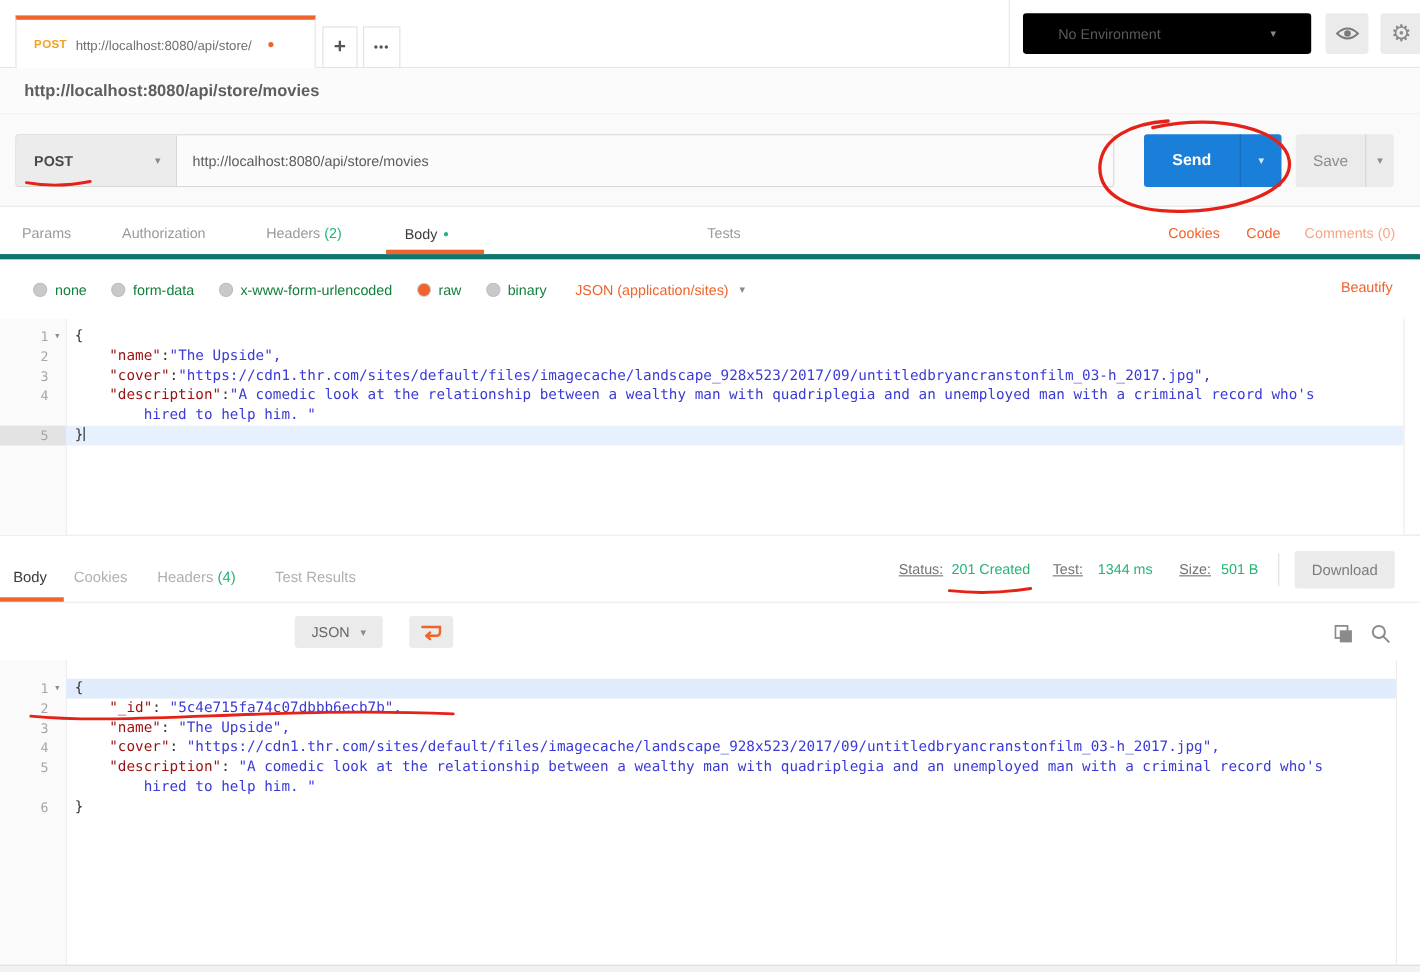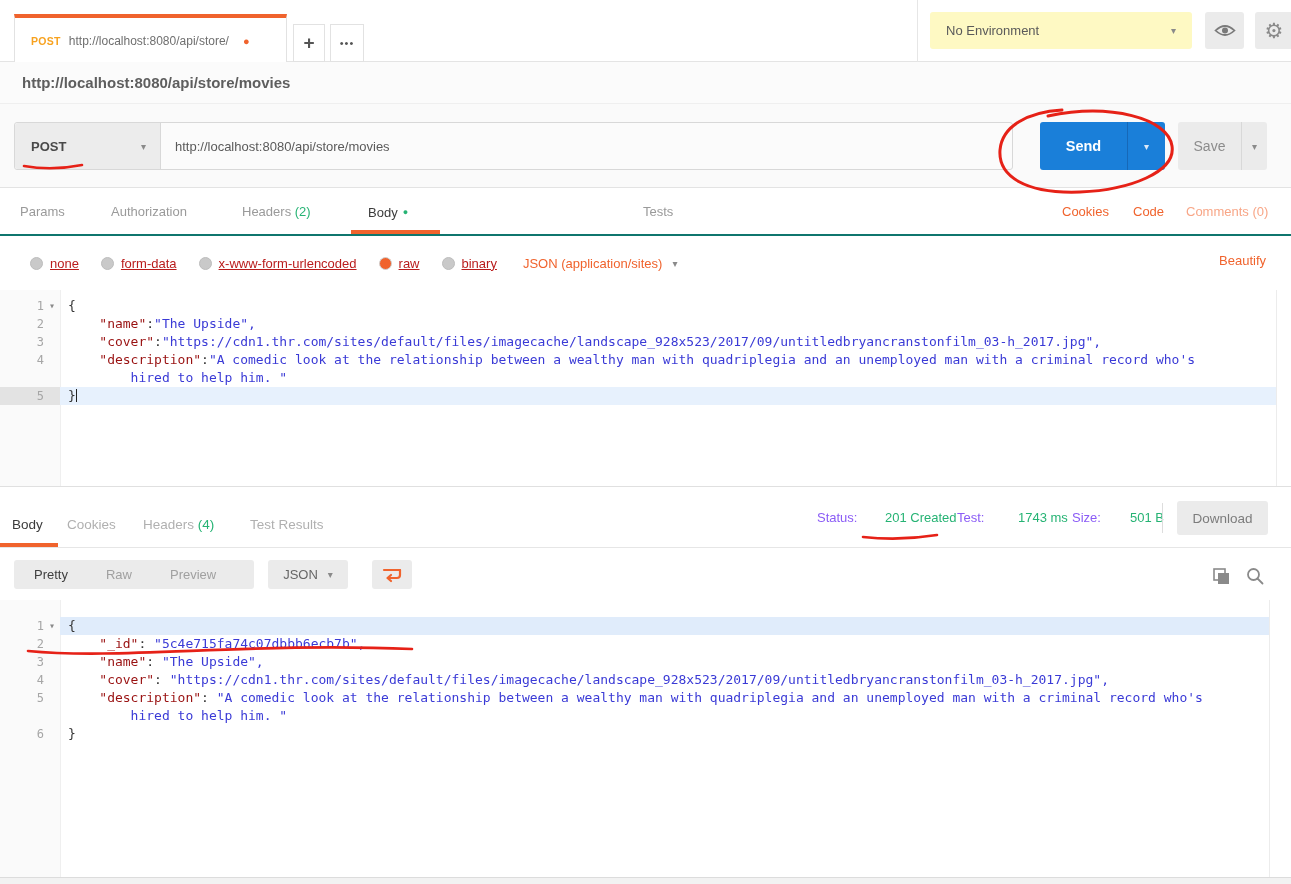--- a/index.html
+++ b/index.html
@@ -14,22 +14,22 @@
              border:1px solid #e2e2e2; border-bottom:none; border-top:4px solid #f0632d;
              display:flex; align-items:center; padding-left:16px; gap:8px; }
   .req-tab .m { color:#f7a21f; font-weight:bold; font-size:10.5px; letter-spacing:.3px; }
   .req-tab .u { color:#6f6f6f; font-size:12px; }
   .req-tab .d { color:#f0632d; font-size:11px; margin-left:6px; }
   .tab-btn { position:absolute; top:24px; height:38px; background:#fff; border:1px solid #e2e2e2;
              color:#777; display:flex; align-items:center; justify-content:center; cursor:pointer; }
   .tab-plus { left:293px; width:32px; font-size:19px; font-weight:bold; color:#555;}
   .tab-more { left:330px; width:34px; font-size:11px; letter-spacing:1px; color:#555; }
   .hdr-divider { position:absolute; left:917px; top:0; width:1px; height:62px; background:#e6e6e6; }
-  .env-select { position:absolute; left:930px; top:12px; width:262px; height:37px; background:#fef9c3;
-                border-radius:3px; display:flex; align-items:center; padding:0 16px; font-size:13px; color:#5a5a5a; }
+  .env-select { position:absolute; left:930px; top:12px; width:262px; height:37px; background:#000000;
+                border-radius:3px; display:flex; align-items:center; padding:0 32px; font-size:13px; color:#5a5a5a; }
   .env-select .caret { margin-left:auto; }
   .icon-btn { position:absolute; top:12px; height:37px; background:#ebebeb; border-radius:3px;
               display:flex; align-items:center; justify-content:center; }
   .btn-eye { left:1205px; width:39px; }
   .btn-gear { left:1255px; width:38px; font-size:21px; color:#8a8a8a; }
   .caret { color:#8a8a8a; font-size:10px; }
 
   
   .band-title { top:62px; height:42px; background:#fbfbfb; border-bottom:1px solid #efefef;
                 display:flex; align-items:center; padding-left:22px; }
@@ -50,36 +50,36 @@
   .btn-send .lbl { flex:1; display:flex; align-items:center; justify-content:center; font-size:14.5px; font-weight:bold; }
   .btn-send .dd  { flex:0 0 38px; display:flex; align-items:center; justify-content:center;
                    border-left:1px solid #1668b8; font-size:10px; color:#dce9f8; }
   .btn-save { position:absolute; left:1178px; top:18px; width:89px; height:48px; background:#ebebeb;
               border-radius:3px; display:flex; cursor:pointer; }
   .btn-save .lbl { flex:1; display:flex; align-items:center; justify-content:center; font-size:14px; color:#8c8c8c; }
   .btn-save .dd  { flex:0 0 26px; display:flex; align-items:center; justify-content:center;
                    border-left:1px solid #d8d8d8; font-size:10px; color:#8a8a8a; }
 
   
-  .band-reqtabs { top:188px; height:48px; background:#fff; border-bottom:2px solid #0f766e; }
+  .band-reqtabs { top:188px; height:48px; background:#fff; border-bottom:5px solid #0f766e; }
   .rtab { position:absolute; top:0; height:48px; line-height:48px; font-size:13px; color:#9a9a9a; cursor:pointer; }
   .rtab.active { color:#3b3b3b; }
   .rtab .cnt { color:#26b374; }
   .rtab .dot { color:#26b374; font-size:9px; vertical-align:2px; margin-left:5px; }
   .rtab-underline { position:absolute; left:351px; bottom:0; width:89px; height:4px; background:#f0632d; }
   .rlink { position:absolute; top:0; height:48px; line-height:48px; font-size:13px; color:#f0632d; cursor:pointer; }
   .rlink.muted { color:#f8a687; }
 
   
   .band-modes { top:236px; height:54px; background:#fff; }
   .modes-wrap { position:absolute; left:30px; top:0; height:54px; display:flex; align-items:center; gap:0; }
   .mode { display:flex; align-items:center; margin-right:22px; cursor:pointer; }
   .radio { width:13px; height:13px; border-radius:50%; background:#c9c9c9; border:1px solid #bdbdbd; margin-right:7px; }
   .mode.sel .radio { background:#f0632d; border-color:#d0d0d0; }
-  .mode .ml { font-size:13px; color:#b91c1c;text-decoration:underline; }
+  .mode .ml { font-size:13px; color:#15803d; }
   .ctype { display:flex; align-items:center; margin-left:4px; cursor:pointer; }
   .ctype .cl { font-size:13px; color:#f0632d; margin-right:10px; }
   .beautify { position:absolute; right:25px; top:0; height:54px; line-height:50px; font-size:13px; color:#f0632d; cursor:pointer; }
 
   
   .editor { position:absolute; top:0; bottom:0; left:0; background:#fff; font-family:"DejaVu Sans Mono", monospace; }
   .editor::before { content:""; position:absolute; left:0; top:0; bottom:0; width:60px;
                     background:#fafafa; border-right:1px solid #efefef; }
   .band-reqeditor { top:290px; height:197px; border-bottom:1px solid #e0e0e0; background:#fff; }
   .band-reqeditor .editor { right:14px; border-right:1px solid #ececec; padding-top:7px; }
@@ -98,22 +98,22 @@
   .seg-s { color:#3a3ad6; }
   .cursor { display:inline-block; width:1px; height:13px; background:#222; vertical-align:-2px; }
 
   
   .band-resphead { top:487px; height:61px; background:#fff; border-bottom:1px solid #e6e6e6; }
   .resp-tab { position:absolute; top:18px; height:43px; line-height:40px; font-size:13.5px; color:#b0b0b0; cursor:pointer; }
   .resp-tab.active { color:#3b3b3b; }
   .resp-tab .cnt { color:#26b374; }
   .resp-underline { position:absolute; left:0; bottom:0; width:58px; height:4px; background:#f0632d; }
   .meta { position:absolute; top:0; height:61px; line-height:61px; font-size:13px; }
-  .meta .lab { color:#8b5cf6; }
-  .meta .val { color:#26b374;margin-left:20px; }
+  .meta .lab { color:#737373;text-decoration:underline; }
+  .meta .val { color:#26b374; }
   .meta-divider { position:absolute; left:1162px; top:16px; width:1px; height:30px; background:#ddd; }
   .btn-download { position:absolute; left:1177px; top:14px; width:91px; height:34px; background:#ebebeb;
                   border-radius:3px; display:flex; align-items:center; justify-content:center;
                   font-size:13.5px; color:#7c7c7c; cursor:pointer; }
 
   
   .band-resptools { top:548px; height:52px; background:#fff; }
   .seg-ctl { position:absolute; left:14px; top:12px; width:240px; height:29px; background:#ebebeb; border-radius:3px;
              display:flex; align-items:center; padding-left:20px; gap:38px; }
   .seg-item { font-size:13px; color:#a0a0a0; cursor:pointer; }
@@ -239,33 +239,28 @@
   <div class="band band-resphead">
     <span class="resp-tab active" style="left:12px"><span>Body</span></span>
     <span class="resp-tab" style="left:67px"><span>Cookies</span></span>
     <span class="resp-tab" style="left:143px"><span>Headers</span> <span class="cnt">(4)</span></span>
     <span class="resp-tab" style="left:250px"><span>Test Results</span></span>
     <div class="resp-underline"></div>
 
     <span class="meta" style="left:817px"><span class="lab">Status:</span></span>
     <span class="meta" style="left:865px"><span class="val">201 Created</span></span>
     <span class="meta" style="left:957px"><span class="lab">Test:</span></span>
-    <span class="meta" style="left:998px"><span class="val">1743 ms</span></span>
+    <span class="meta" style="left:998px"><span class="val">1344 ms</span></span>
     <span class="meta" style="left:1072px"><span class="lab">Size:</span></span>
     <span class="meta" style="left:1110px"><span class="val">501 B</span></span>
     <div class="meta-divider"></div>
     <div class="btn-download">Download</div>
   </div>
 
   <div class="band band-resptools">
-    <div class="seg-ctl">
-      <span class="seg-item active">Pretty</span>
-      <span class="seg-item">Raw</span>
-      <span class="seg-item">Preview</span>
-    </div>
     <div class="fmt-select">
       <span>JSON</span>
       <span class="caret">▾</span>
     </div>
     <div class="wrap-btn">
       <svg width="20" height="16" viewBox="0 0 20 16">
         <g stroke="#f0632d" stroke-width="2.2" fill="none" stroke-linecap="round" stroke-linejoin="round">
           <path d="M2 3 H18"></path>
           <path d="M18 3 V8 a3 3 0 0 1 -3 3 H6"></path>
           <path d="M9 8 L5.5 11 L9 14"></path>

